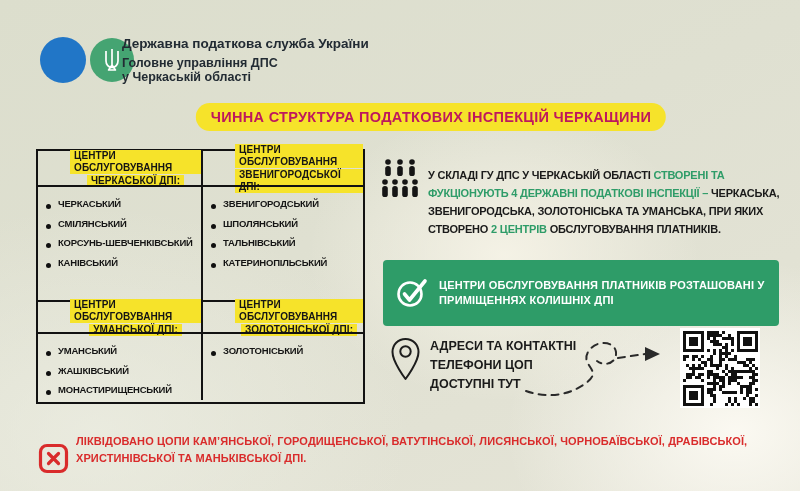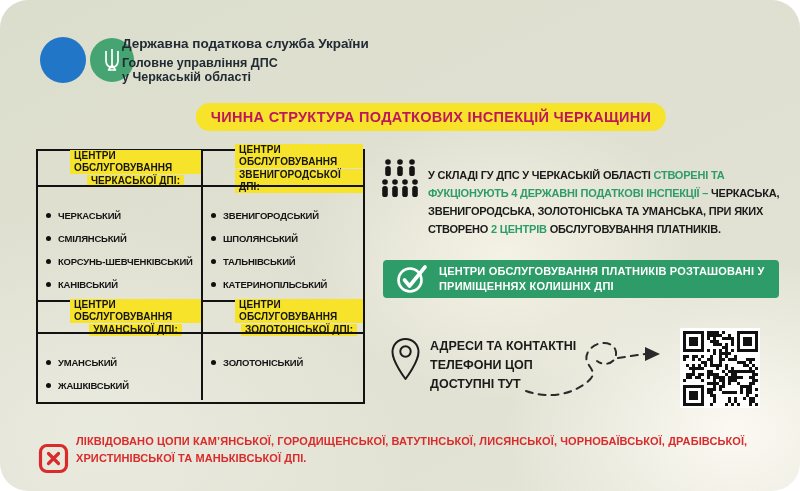--- a/index.html
+++ b/index.html
@@ -4,21 +4,20 @@
 <style>
   html,body{margin:0;padding:0;}
   body{font-family:"Liberation Sans", sans-serif;}
   #page{
     position:relative;width:800px;height:491px;overflow:hidden;
     background:
       radial-gradient(280px 210px at 63% 52%, rgba(248,245,233,0.85), rgba(248,245,233,0) 70%),
       radial-gradient(320px 240px at 92% 88%, rgba(252,250,243,0.95), rgba(252,250,243,0) 72%),
       radial-gradient(420px 300px at 12% 88%, rgba(238,239,228,0.7), rgba(238,239,228,0) 75%),
       linear-gradient(155deg,#dcdecd 0%,#dfe0d1 45%,#e5e4d7 100%);
-    border-radius: 28px;
   }
   
   .logo-blue{position:absolute;left:40px;top:37px;width:46px;height:46px;border-radius:50%;background:#2176c7;}
   .logo-green{position:absolute;left:90px;top:38px;width:44px;height:44px;border-radius:50%;background:#45a472;display:flex;align-items:center;justify-content:center;}
   .org{position:absolute;left:122px;top:36px;color:#222b33;}
   .org1{font-weight:bold;font-size:13.5px;margin-bottom:5px;}
   .org2{font-weight:bold;font-size:12.5px;line-height:14px;}
   
   .title-chip{
     position:absolute;top:103px;left:50%;transform:translateX(-50%);
@@ -32,30 +31,30 @@
     grid-template-columns:163px 1fr;
     grid-template-rows:34px 115px 32px 68px;
     background:transparent;
   }
   .cell{box-sizing:border-box;padding-left:32px;}
   .cell.col2{border-left:2px solid #121212;}
   .cell.rline{border-top:2px solid #121212;}
   .cell.head{display:flex;flex-direction:column;align-items:center;justify-content:center;gap:1px;}
   .hl{background:#f6e32a;font-weight:bold;font-size:10px;line-height:12px;color:#151515;padding:0 4px;letter-spacing:0.1px;}
   .cell.body{padding:11px 2px 0 8px;overflow:hidden;}
-  .t-item{display:flex;align-items:center;margin-bottom:8.5px;white-space:nowrap;margin-top:12px;}
+  .t-item{display:flex;align-items:flex-end;margin-bottom:8.5px;white-space:nowrap;}
   .dot{width:5px;height:5px;border-radius:50%;background:#101010;margin-right:7px;flex:0 0 auto;}
   .t-item span:last-child{font-weight:bold;font-size:9.5px;letter-spacing:-0.2px;color:#141414;}
   
   .people-wrap{position:absolute;left:380px;top:158px;}
   .about-text{position:absolute;left:428px;top:155px;width:360px;font-weight:bold;font-size:11px;letter-spacing:-0.2px;line-height:18px;color:#1a1a1a;}
   .about-text .green{color:#2e9c68;}
   
   .banner{
-    position:absolute;left:383px;top:260px;width:396px;height:38px;border-radius:4px;
+    position:absolute;left:383px;top:260px;width:396px;height:66px;border-radius:4px;
     background:#2e9c68;display:flex;align-items:center;
   }
   .banner .check-wrap{margin:0 10px 0 12px;flex:0 0 auto;display:flex;}
   .banner .b-text{font-weight:bold;font-size:11px;letter-spacing:0.2px;line-height:15px;color:#ffffff;padding-right:10px;}
   
   .pin-wrap{position:absolute;left:390px;top:337px;}
   .contact-text{position:absolute;left:430px;top:337px;width:175px;font-weight:bold;font-size:12.5px;line-height:19px;color:#1a1a1a;}
   .squiggle-wrap{position:absolute;left:518px;top:333px;}
   .qr-box{position:absolute;left:680px;top:328px;width:80px;height:80px;background:#ffffff;display:flex;align-items:center;justify-content:center;}
   

